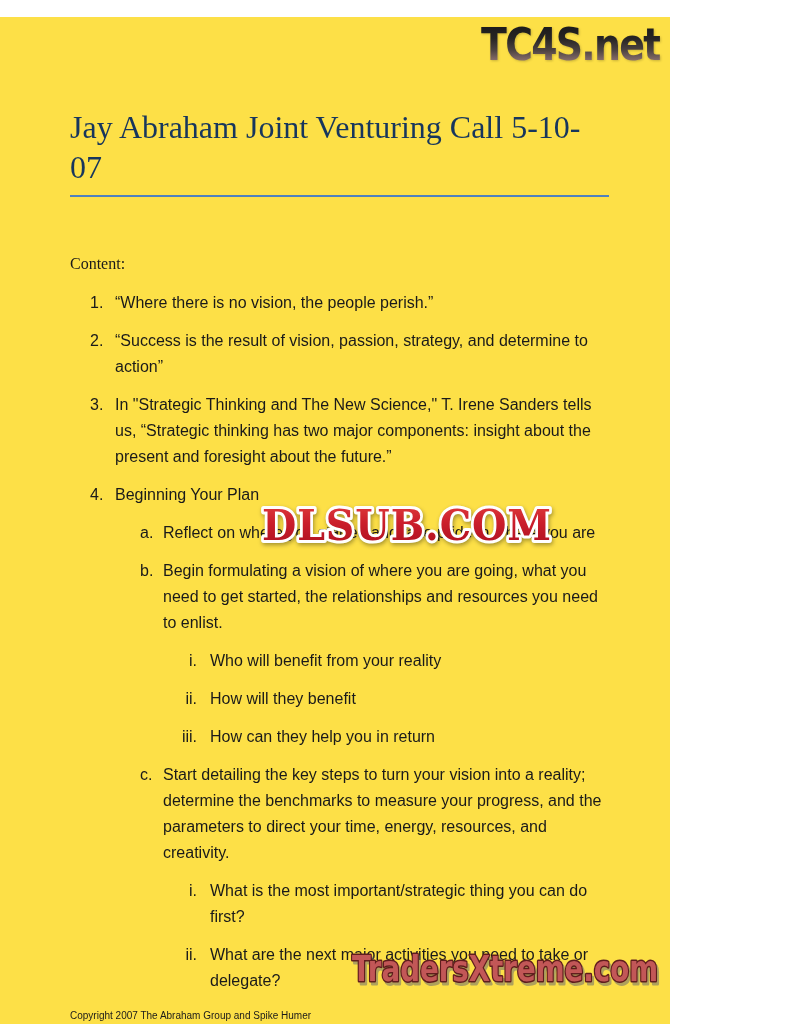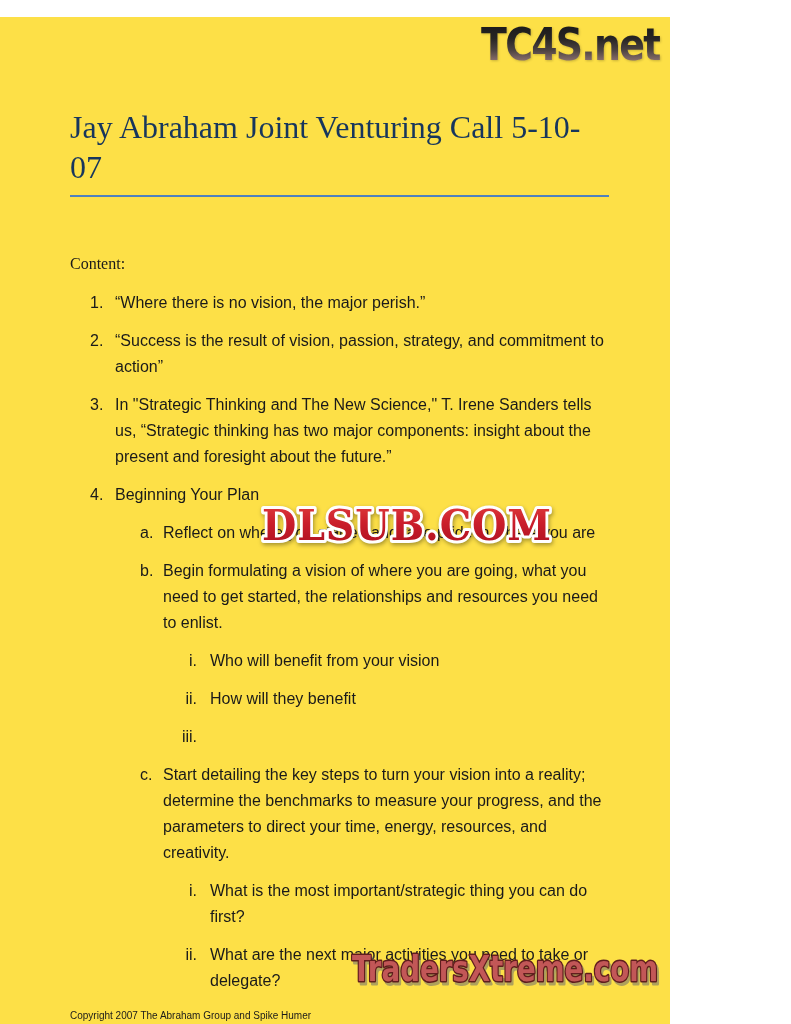--- a/index.html
+++ b/index.html
@@ -111,26 +111,26 @@
 
   <div class="content">
 
     <h1 class="title">Jay Abraham Joint Venturing Call 5-10-07</h1>
 
 
     <p class="content-label">Content:</p>
 
     <div class="row lvl1">
       <span class="marker">1.</span>
-      <div class="txt">“Where there is no vision, the major perish.”</div>
+      <div class="txt">“Where there is no vision, the people perish.”</div>
     </div>
 
     <div class="row lvl1">
       <span class="marker">2.</span>
-      <div class="txt">“Success is the result of vision, passion, strategy, and commitment to action”</div>
+      <div class="txt">“Success is the result of vision, passion, strategy, and determine to action”</div>
     </div>
 
     <div class="row lvl1">
       <span class="marker">3.</span>
       <div class="txt">In "Strategic Thinking and The New Science," T. Irene Sanders tells us, “Strategic thinking has two major components: insight about the present and foresight about the future.”</div>
     </div>
 
     <div class="row lvl1">
       <span class="marker">4.</span>
       <div class="txt">Beginning Your Plan</div>
@@ -141,30 +141,31 @@
       <div class="txt">Reflect on where you started and take pride in where you are</div>
     </div>
 
     <div class="row lvl2">
       <span class="marker">b.</span>
       <div class="txt">Begin formulating a vision of where you are going, what you need to get started, the relationships and resources you need to enlist.</div>
     </div>
 
     <div class="row lvl3">
       <span class="marker">i.</span>
-      <div class="txt">Who will benefit from your vision</div>
+      <div class="txt">Who will benefit from your reality</div>
     </div>
 
     <div class="row lvl3">
       <span class="marker">ii.</span>
       <div class="txt">How will they benefit</div>
     </div>
 
     <div class="row lvl3">
       <span class="marker">iii.</span>
+      <div class="txt">How can they help you in return</div>
     </div>
 
     <div class="row lvl2">
       <span class="marker">c.</span>
       <div class="txt">Start detailing the key steps to turn your vision into a reality; determine the benchmarks to measure your progress, and the parameters to direct your time, energy, resources, and creativity.</div>
     </div>
 
     <div class="row lvl3">
       <span class="marker">i.</span>
       <div class="txt">What is the most important/strategic thing you can do first?</div>

